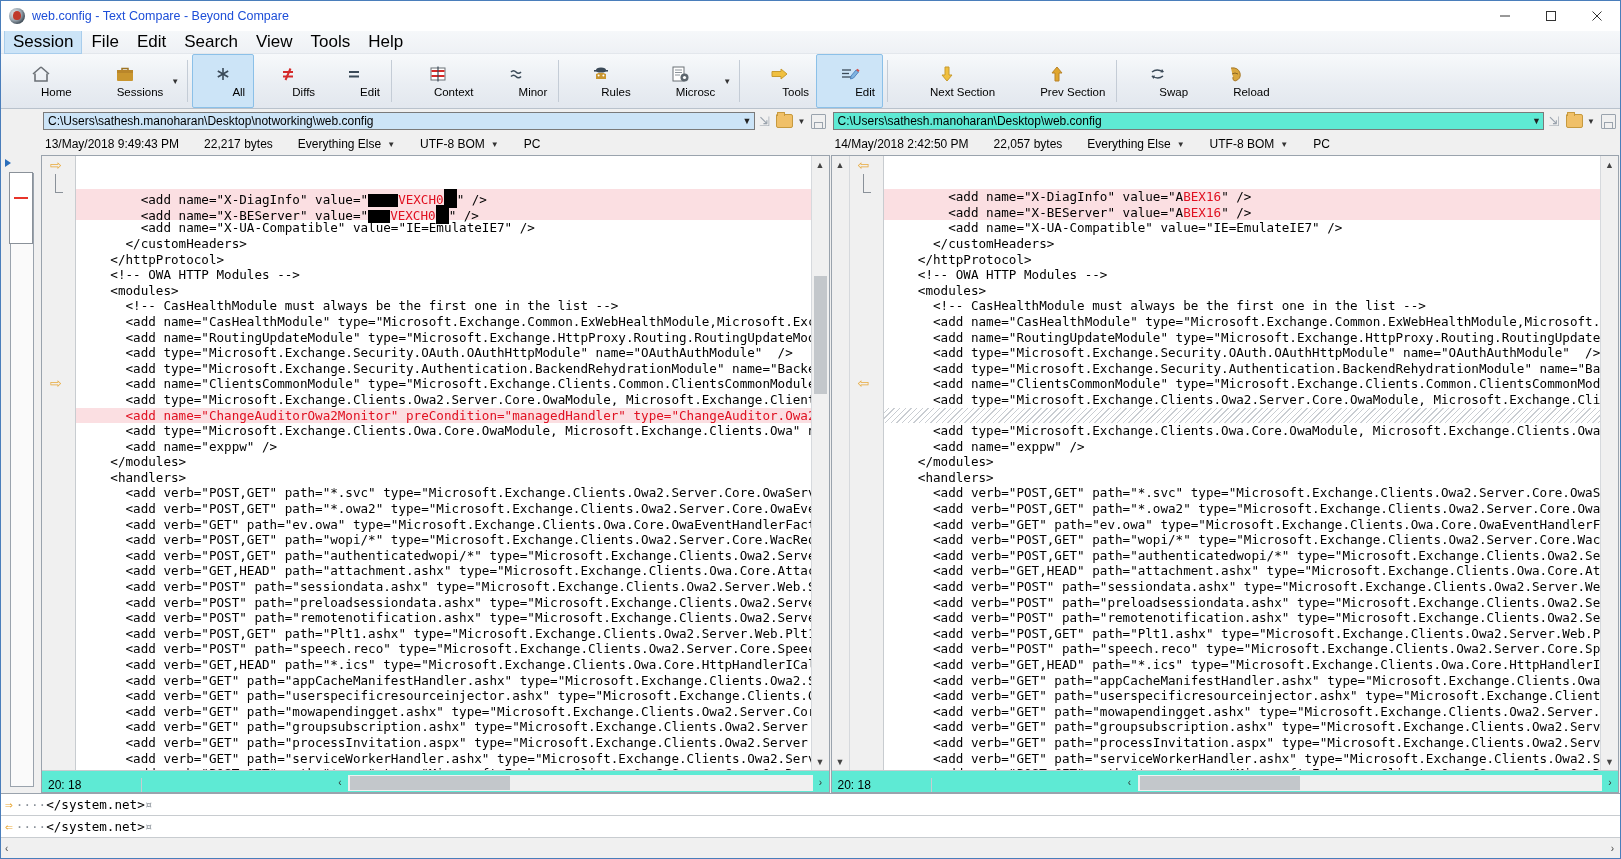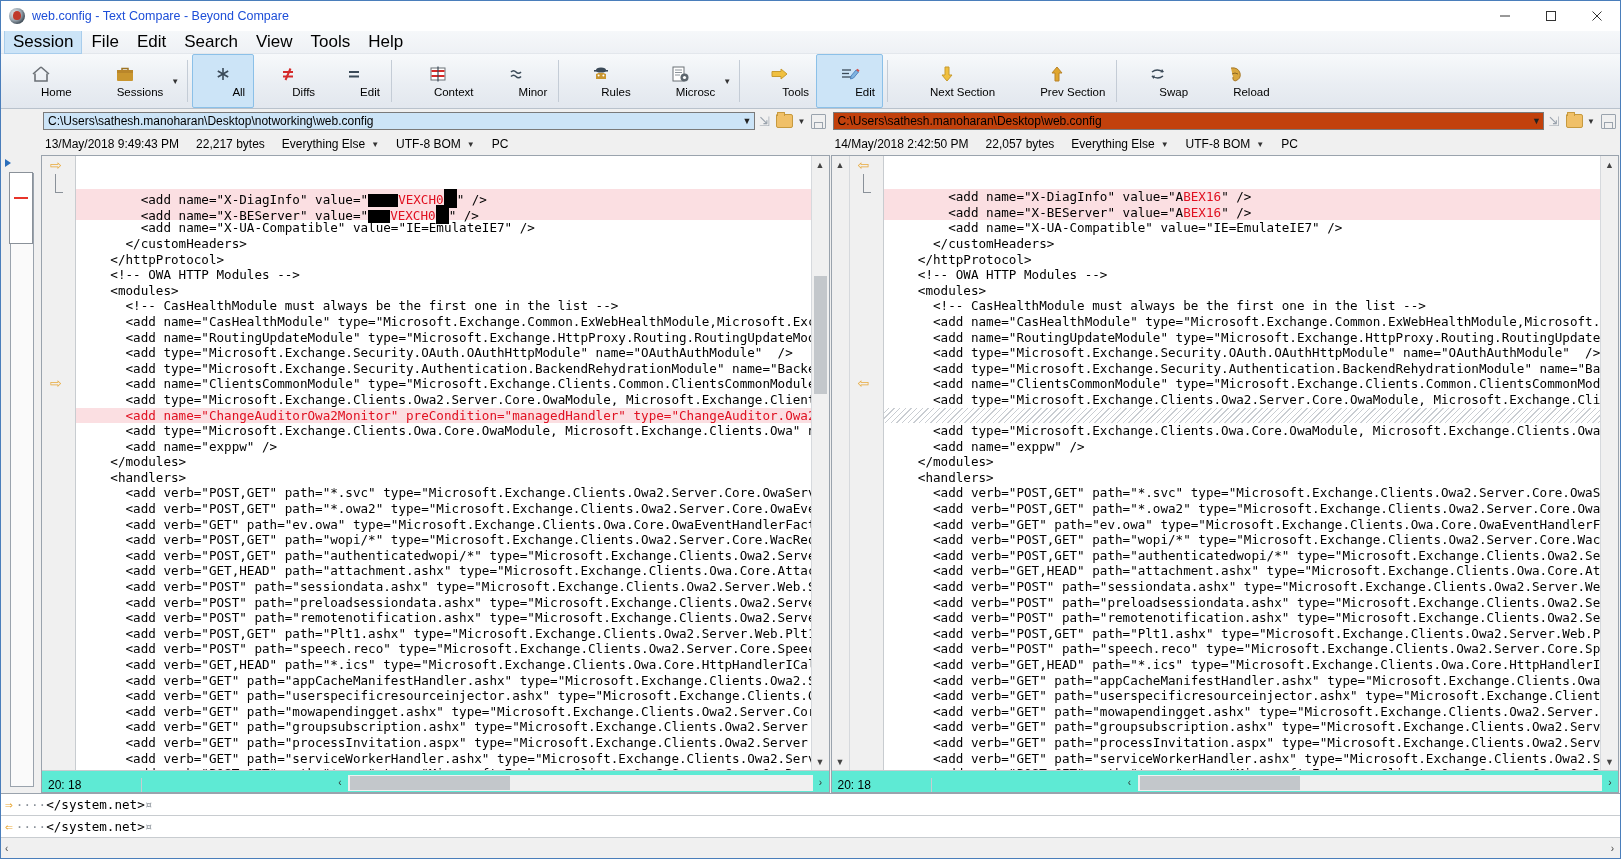--- a/index.html
+++ b/index.html
@@ -159,21 +159,21 @@
     background: #cce4f7;
     font-size: 12px;
     display: flex;
     align-items: center;
     padding: 0 2px 0 4px;
     box-sizing: border-box;
     min-width: 0;
     overflow: hidden;
     white-space: nowrap;
   }
-  .path-input.white { background: #c2410c; }
+  .path-input.white { background: #5eead4; }
   .path-text { flex: 1 1 auto; overflow: hidden; white-space: nowrap; }
   .path-caret { font-size: 9px; color: #222; padding-left: 4px; flex: 0 0 auto; }
   .path-tool {
     width: 20px; height: 20px;
     display: flex; align-items: center; justify-content: center;
     flex: 0 0 auto;
   }
   .path-tool.small { width: 14px; }
   .folder-ico {
     width: 15px; height: 12px;
@@ -213,21 +213,21 @@
     height: 22px;
     background: #f0f0f0;
     display: flex;
     align-items: center;
     flex: 0 0 auto;
   }
   .meta-row {
     flex: 1 1 0;
     display: flex;
     align-items: flex-end;
-    gap: 0px;
+    gap: 8px;
     font-size: 12px;
     color: #000;
     padding-left: 4px;
     min-width: 0;
     overflow: hidden;
     white-space: nowrap;
   }
   .meta-cell { margin-right: 17px; }
   .meta-cell.dd { display: inline-flex; align-items: center; }
   .meta-cell.dd .car { font-size: 8px; margin-left: 6px; color: #333; }

